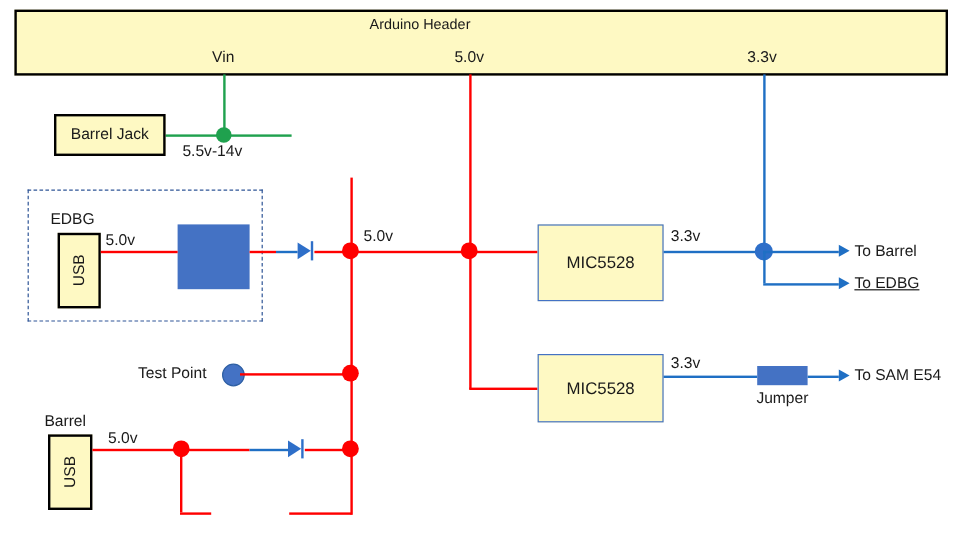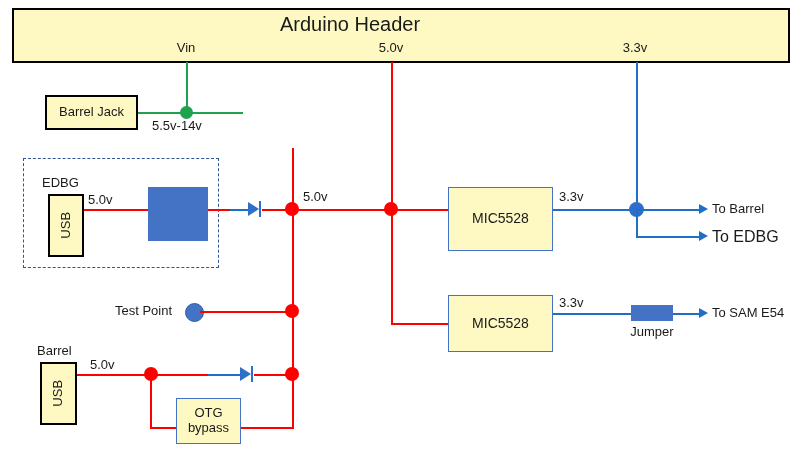--- a/index.html
+++ b/index.html
@@ -47,21 +47,21 @@
       border-left:11px solid #2E6FC9;}
   .diode .bar{position:absolute;left:11px;top:-1px;width:0;height:16px;
       border-left:2.6px solid #2E6FC9;}
 </style>
 </head>
 <body>
 
 <div id="stage">
 
   <div class="box black" style="left:12px;top:8px;width:778px;height:55px;"></div>
-  <div class="lbl" style="left:0;top:14px;width:700px;text-align:center;font-size:20px;">Arduino Header</div>
+  <div class="lbl" style="left:0;top:14px;width:700px;text-align:center;font-size:12px;">Arduino Header</div>
 
   <div class="lbl" style="left:156px;top:41px;width:60px;text-align:center;font-size:13px;">Vin</div>
   <div class="lbl" style="left:361px;top:41px;width:60px;text-align:center;font-size:13px;">5.0v</div>
   <div class="lbl" style="left:605px;top:41px;width:60px;text-align:center;font-size:13px;">3.3v</div>
 
   <div class="wire grn v" style="left:186px;top:62px;height:50px;"></div>
 
   <div class="wire grn h" style="left:137px;top:112px;width:49px;"></div>
 
   <div class="wire grn h" style="left:186px;top:112px;width:57px;"></div>
@@ -129,44 +129,40 @@
   <div class="wire blu h" style="left:208px;top:374px;width:32px;"></div>
   <div class="diode" style="left:240px;top:367px;">
     <span class="tri"></span>
       <span class="bar"></span>
   </div>
   <div class="wire red h" style="left:254px;top:374px;width:38px;"></div>
   <div class="dot red" style="left:285px;top:367px;width:14px;height:14px;"></div>
 
   <div class="wire red v" style="left:150px;top:374px;height:53px;"></div>
   <div class="wire red h" style="left:150px;top:427px;width:26px;"></div>
-  <div class="box blue" style="left:176px;top:398px;width:65px;height:46px;flex-direction:column;">
-    <span style="font-size:13px;">OTG</span>
-    <span style="font-size:13px;">bypass</span>
-  </div>
   <div class="wire red h" style="left:241px;top:427px;width:52px;"></div>
 
   <div class="box blue" style="left:448px;top:187px;width:105px;height:64px;">
     <span style="font-size:14px;">MIC5528</span>
   </div>
   <div class="lbl" style="left:559px;top:190px;font-size:13px;">3.3v</div>
 
   <div class="wire blu v" style="left:636px;top:62px;height:147px;"></div>
 
   <div class="wire blu h" style="left:553px;top:209px;width:83px;"></div>
   <div class="dot blu" style="left:629px;top:202px;width:15px;height:15px;"></div>
 
   <div class="wire blu h" style="left:636px;top:209px;width:63px;"></div>
   <div class="arrow" style="left:699px;top:204px;"></div>
   <div class="lbl" style="left:712px;top:202px;font-size:13px;">To Barrel</div>
 
   <div class="wire blu v" style="left:636px;top:209px;height:27px;"></div>
   <div class="wire blu h" style="left:636px;top:236px;width:63px;"></div>
   <div class="arrow" style="left:699px;top:231px;"></div>
-  <div class="lbl" style="left:712px;top:229px;font-size:16px;">To EDBG</div>
+  <div class="lbl" style="left:712px;top:229px;font-size:13px;text-decoration:underline;">To EDBG</div>
 
   <div class="box blue" style="left:448px;top:295px;width:105px;height:57px;">
     <span style="font-size:14px;">MIC5528</span>
   </div>
   <div class="lbl" style="left:559px;top:296px;font-size:13px;">3.3v</div>
 
   <div class="wire blu h" style="left:553px;top:313px;width:78px;"></div>
   <div class="fill" style="left:631px;top:305px;width:42px;height:16px;"></div>
   <div class="lbl" style="left:612px;top:325px;width:80px;text-align:center;font-size:13px;">Jumper</div>
   <div class="wire blu h" style="left:673px;top:313px;width:26px;"></div>

